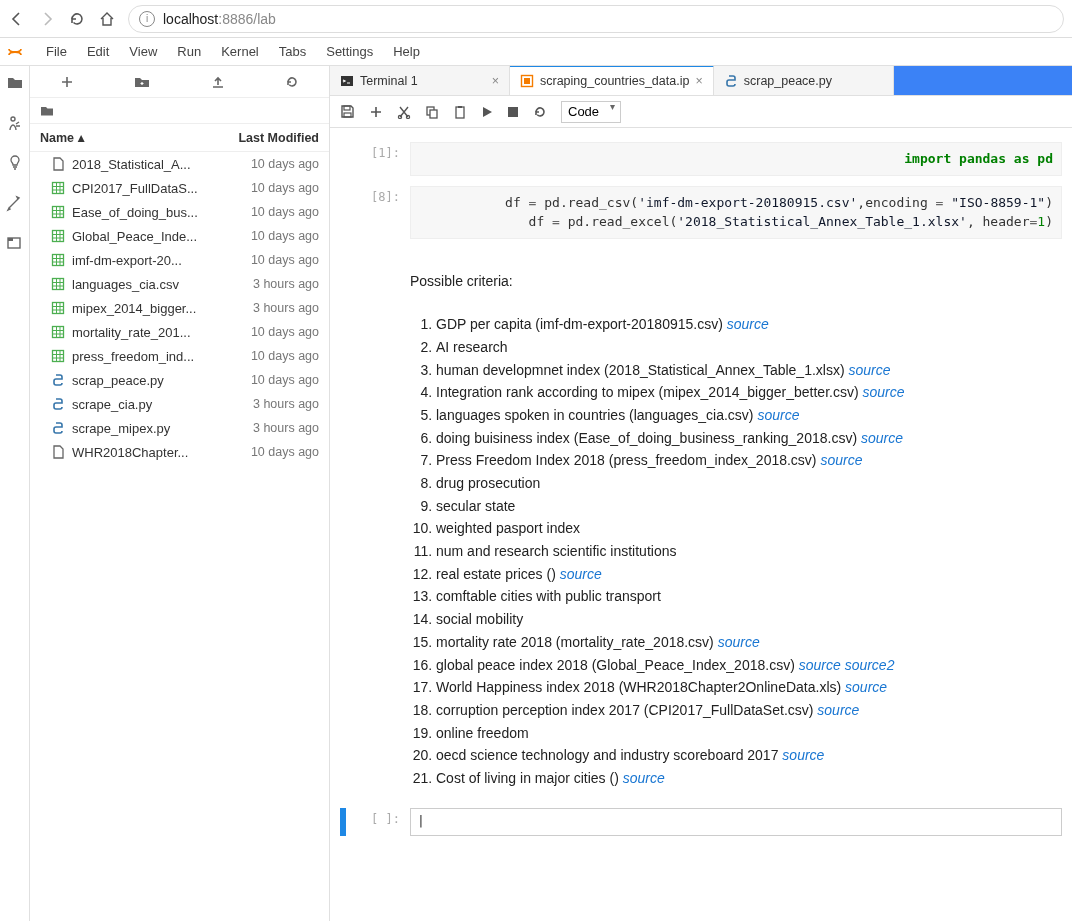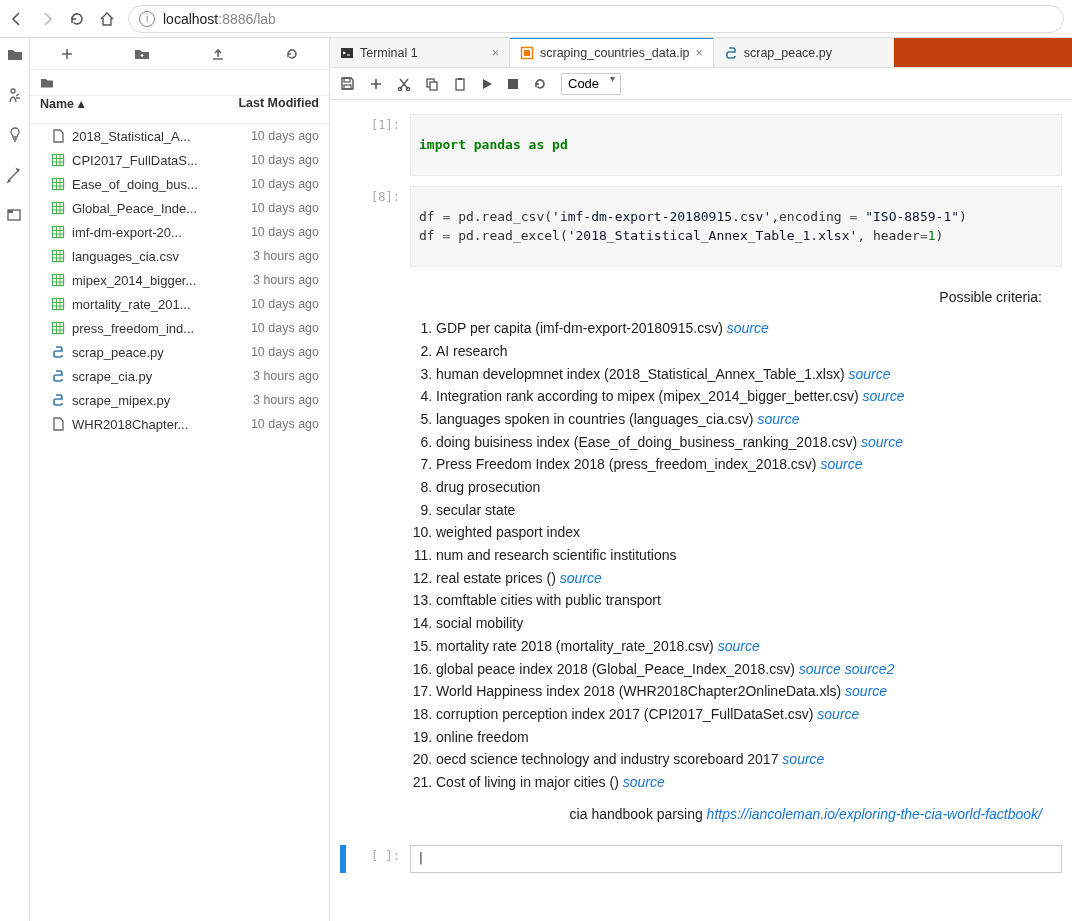--- a/index.html
+++ b/index.html
@@ -14,49 +14,49 @@
 .app { display: flex; height: calc(100% - 38px); flex-direction: column; }
 .menubar { height: 28px; display: flex; align-items: center; border-bottom: 1px solid #e0e0e0; padding-left: 6px; gap: 2px; font-size: 13px; color: #444; }
 .menubar .logo { width: 18px; height: 18px; margin-right: 10px; }
 .menubar .menu-item { padding: 4px 10px; }
 .body-row { flex: 1; display: flex; overflow: hidden; }
 .left-rail { width: 30px; border-right: 1px solid #e0e0e0; display: flex; flex-direction: column; align-items: center; padding-top: 8px; gap: 22px; color: #666; }
 .left-rail .rail-icon { width: 18px; height: 18px; }
 .fb-panel { width: 300px; border-right: 1px solid #e0e0e0; display: flex; flex-direction: column; }
 .fb-toolbar { height: 32px; display: flex; align-items: center; justify-content: space-around; border-bottom: 1px solid #eee; color: #666; }
 .fb-crumb { height: 26px; display: flex; align-items: center; padding: 0 10px; border-bottom: 1px solid #eee; color: #666; }
-.fb-header { height: 28px; display: flex; align-items: flex-start; padding: 0 10px; font-size: 12.5px; border-bottom: 1px solid #eee; color: #333; font-weight: 600; }
+.fb-header { height: 28px; display: flex; align-items: center; padding: 0 10px; font-size: 12.5px; border-bottom: 1px solid #eee; color: #333; font-weight: 600; }
 .fb-header .col-name { flex: 1; display:flex; align-items:center; gap:4px; }
 .fb-header .col-mod { width: 110px; text-align: right; }
 .fb-list { flex: 1; overflow-y: auto; }
 .fb-row { height: 24px; display: flex; align-items: center; padding: 0 10px; font-size: 13px; }
 .fb-row.selected { background: #1e88e5; color: #fff; }
 .fb-row .icon { width: 16px; height: 16px; margin-right: 6px; display: flex; align-items: center; justify-content: center; }
 .fb-row .dot { width: 6px; height: 6px; border-radius: 50%; background: #4caf50; margin-right: 4px; }
 .fb-row .dot.hidden { visibility: hidden; }
 .fb-row .name { flex: 1; white-space: nowrap; overflow: hidden; text-overflow: ellipsis; }
 .fb-row .mod { width: 95px; text-align: right; color: #777; font-size: 12.5px; }
 .fb-row.selected .mod { color: #e3f2fd; }
 .main { flex: 1; display: flex; flex-direction: column; overflow: hidden; }
-.tabbar { height: 30px; display: flex; align-items: stretch; border-bottom: 1px solid #e0e0e0; background: #c2410c; }
+.tabbar { height: 30px; display: flex; align-items: stretch; border-bottom: 1px solid #e0e0e0; background: #3b82f6; }
 .tab { display: flex; align-items: center; padding: 0 10px; gap: 6px; border-right: 1px solid #e0e0e0; font-size: 12.5px; min-width: 180px; position: relative; background: #f5f5f5; }
 .tab.active { background: #fff; border-top: 2px solid #1e88e5; margin-top: -1px; }
 .tab .tab-close { margin-left: auto; color: #888; }
 .tab .tab-icon { width: 14px; height: 14px; }
 .nb-toolbar { height: 32px; display: flex; align-items: center; padding: 0 10px; gap: 14px; border-bottom: 1px solid #e0e0e0; color: #555; }
 .nb-toolbar select { border: 1px solid #ccc; font-size: 13px; height: 22px; padding: 0 20px 0 6px; background: #fff; appearance: none; }
 .nb-toolbar .sel-wrap { position: relative; display: flex; align-items: flex-start; }
 .nb-toolbar .sel-wrap::after { content: "▾"; position: absolute; right: 6px; font-size: 10px; color: #666; pointer-events: none; }
 .notebook { flex: 1; overflow-y: auto; padding: 14px 10px 40px 10px; }
 .cell { display: flex; margin-bottom: 10px; }
 .cell .prompt { width: 70px; text-align: right; padding-right: 10px; font-family: "Menlo", monospace; font-size: 12px; color: #aaa; padding-top: 4px; }
 .cell .content { flex: 1; }
-.code-block { background: #f7f7f7; border: 1px solid #eee; padding: 20px 8px; font-family: "Menlo", monospace; font-size: 13px; white-space: pre; overflow-x: auto; line-height: 1.5; }
+.code-block { background: #f7f7f7; border: 1px solid #eee; padding: 6px 8px; font-family: "Menlo", monospace; font-size: 13px; white-space: pre; overflow-x: auto; line-height: 1.5; text-align: right; }
 .markdown { font-size: 14px; line-height: 1.55; color: #222; padding-right: 20px; }
-.markdown p { margin: 10px 0; text-align: right; }
+.markdown p { margin: 22px 0; }
 .markdown ol { padding-left: 26px; margin: 8px 0; }
 .markdown li { margin: 1px 0; }
 .markdown a { color: #1976d2; text-decoration: none; font-style: italic; }
 .kw-green { color: #008000; font-weight: bold; }
 .kw-str { color: #0f172a; }
 .kw-op { color: #666; }
 .kw-num { color: #008000; }
 .empty-cell { border: 1px solid #ccc; min-height: 28px; padding: 4px 6px; font-family: "Menlo", monospace; }
 .empty-cell-wrap { display: flex; }
 .empty-cell-wrap .bar { width: 6px; background: #1e88e5; margin-right: 2px; }
@@ -88,20 +88,29 @@
       </svg>
     </span>
   <div class="url-box">
     <span class="info-icon">i</span>
     <span><span class="host">localhost</span><span class="rest">:8886/lab</span></span>
   </div>
 </div>
 
 <div class="app">
 
+  <div class="menubar">
+    <span class="logo">
+      <svg width="18" height="18" viewBox="0 0 18 18">
+          <path d="M3 6 A6 3 0 0 0 15 6" stroke="#f57c00" stroke-width="1.8" fill="none"></path>
+          <path d="M3 12 A6 3 0 0 1 15 12" stroke="#f57c00" stroke-width="1.8" fill="none"></path>
+        </svg>
+    </span>
+    <span id="menu-items"><span class="menu-item">File</span><span class="menu-item">Edit</span><span class="menu-item">View</span><span class="menu-item">Run</span><span class="menu-item">Kernel</span><span class="menu-item">Tabs</span><span class="menu-item">Settings</span><span class="menu-item">Help</span></span>
+  </div>
 
   <div class="body-row">
 
     <div class="left-rail">
       <span class="rail-icon">
           <svg width="18" height="18" viewBox="0 0 18 18">
             <path d="M2 4h5l2 2h7v8H2z" fill="#666"></path>
           </svg>
         </span>
       <span class="rail-icon">
@@ -425,21 +434,20 @@
                 <li>comftable cities with public transport</li>
                 <li>social mobility</li>
                 <li>mortality rate 2018 (mortality_rate_2018.csv) <a href="#">source</a></li>
                 <li>global peace index 2018 (Global_Peace_Index_2018.csv) <a href="#">source</a> <a href="#">source2</a></li>
                 <li>World Happiness index 2018 (WHR2018Chapter2OnlineData.xls) <a href="#">source</a></li>
                 <li>corruption perception index 2017 (CPI2017_FullDataSet.csv) <a href="#">source</a></li>
                 <li>online freedom</li>
                 <li>oecd science technology and industry scoreboard 2017 <a href="#">source</a></li>
                 <li>Cost of living in major cities () <a href="#">source</a></li>
               </ol>
-              <p>cia handbook parsing <a href="#">https://iancoleman.io/exploring-the-cia-world-factbook/</a></p>
             </div>
         </div>
         <div class="cell">
           <div class="empty-cell-wrap" style="width:100%">
             <div class="bar"></div>
             <div style="flex:1;display:flex">
               <div class="prompt" style="width:62px">[ ]:</div>
               <div class="content" style="flex:1">
                   <div class="empty-cell">|</div>
                 </div>

